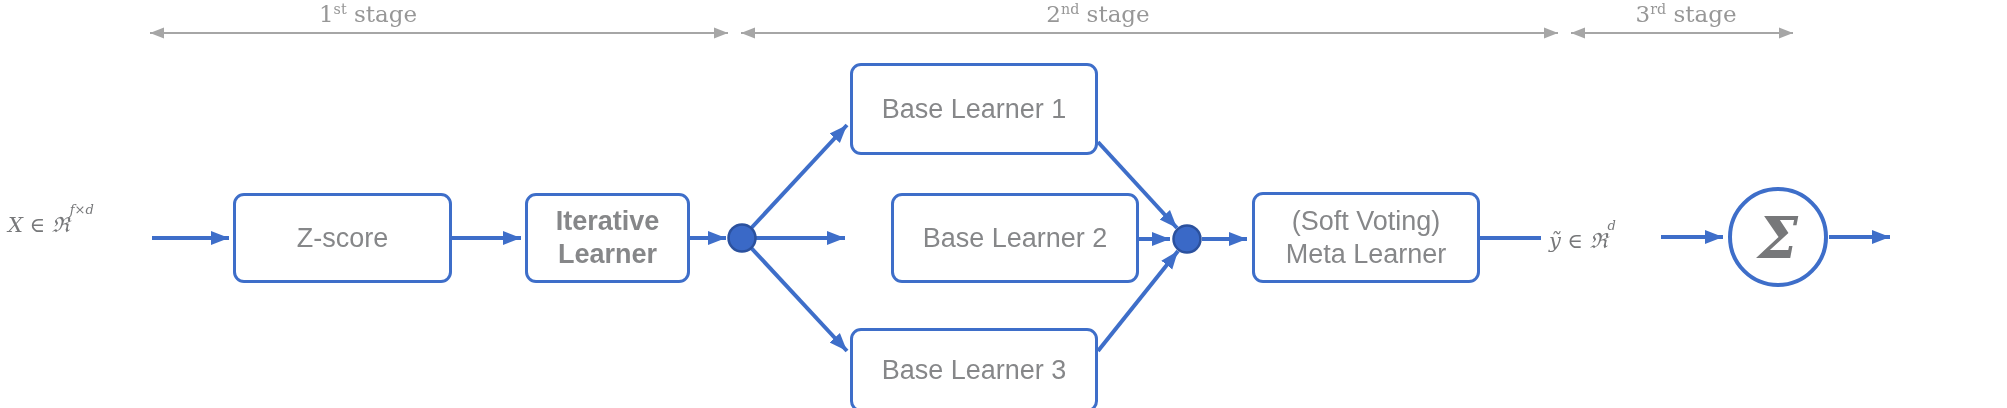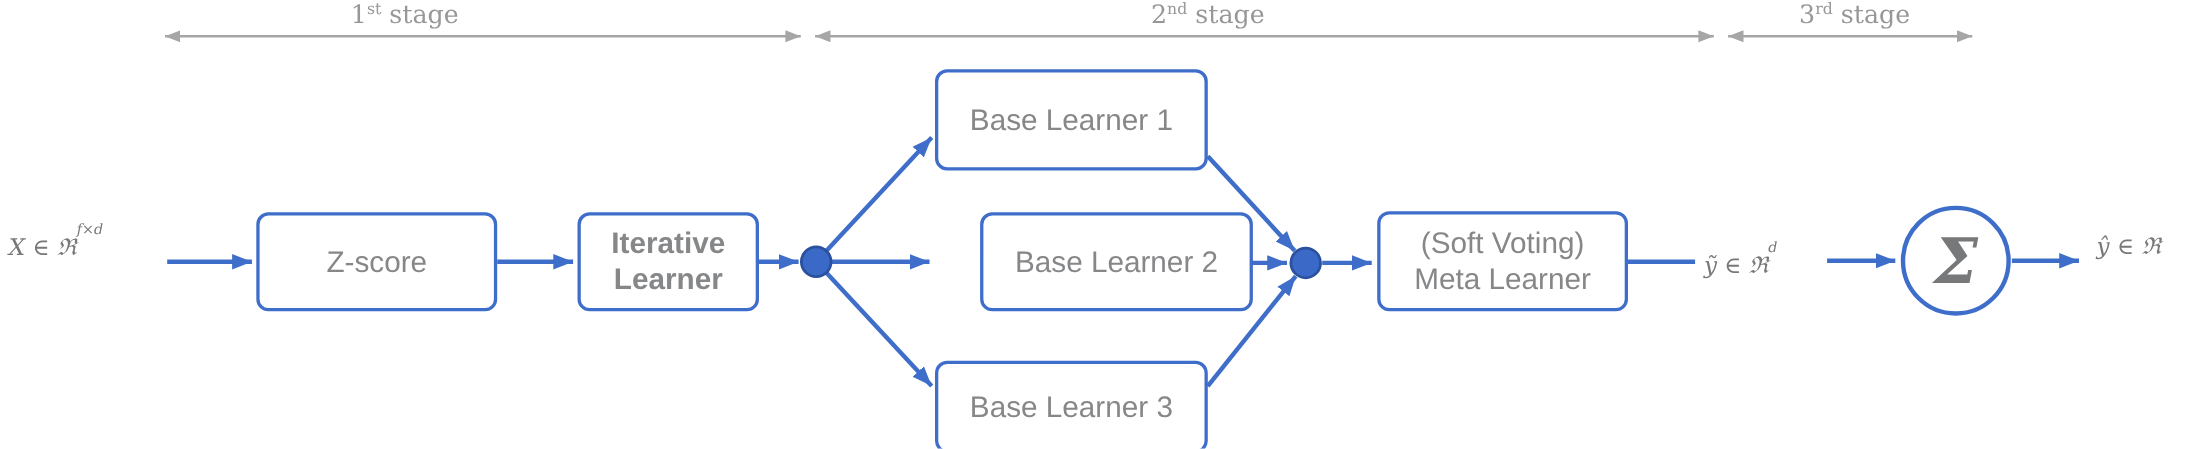--- a/index.html
+++ b/index.html
@@ -137,18 +137,14 @@
 
   <div class="math-label" style="left:1549px; top:226px; height:56px;">
       <span>ỹ ∈ ℜ</span>
       <span class="sup">d</span>
     </div>
 
   <div class="sigma" style="left:1740px; top:199px; width:76px; height:76px;">
     <span>Σ</span>
   </div>
 
-  <div class="math-label" style="left:1906px; top:209px; height:56px;">
-      <span>ŷ ∈ ℜ</span>
-      <span class="sup"></span>
-    </div>
 
 </div>
 
 </body></html>

